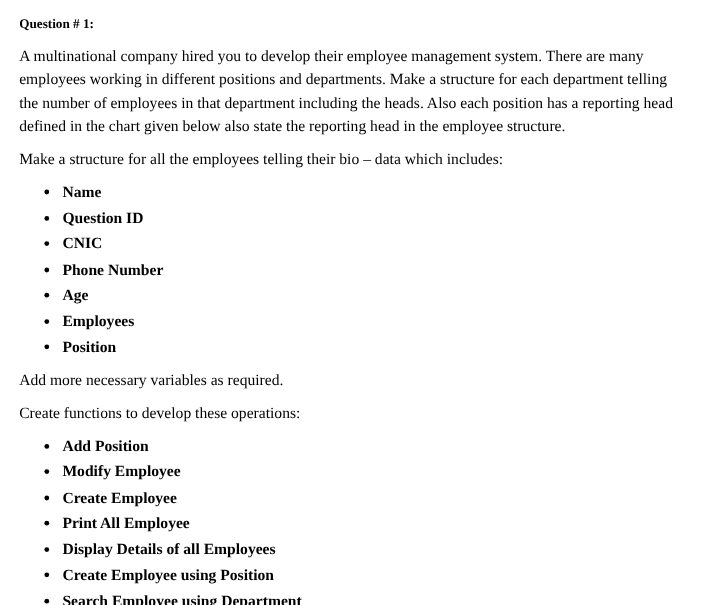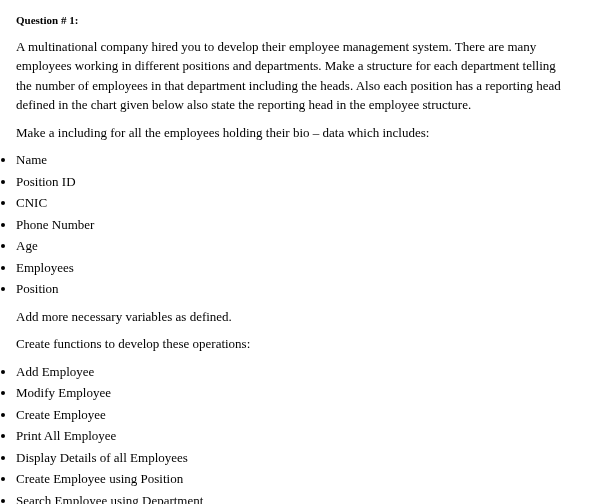--- a/index.html
+++ b/index.html
@@ -28,51 +28,53 @@
     .paragraph {
       margin-bottom: 8px;
       text-align: left;
     }
 
     .underline {
     }
 
     .bullet-list {
       list-style: disc;
+      margin-left: 36px;
       margin-bottom: 8px;
+      font-weight: bold;
     }
 
     .bullet-list li {
       margin-bottom: 2px;
     }
   </style>
 </head>
 <body>
 
 <p class="question-heading">Question # 1:</p>
 
 <p class="paragraph"><span>A multinational company hired you to develop their employee management system. There are many employees working in different positions and departments. Make a structure for each department telling the number of employees in that department including the heads. </span><span class="underline">Also</span><span> each position has a reporting head defined in the chart given below also state the reporting head in the employee structure.</span></p>
 
-<p class="paragraph">Make a including for all the employees holding their bio – data which includes:</p>
+<p class="paragraph">Make a structure for all the employees telling their bio – data which includes:</p>
 
 <ul class="bullet-list">
 <li>Name</li>
-    <li>Position ID</li>
+    <li>Question ID</li>
     <li>CNIC</li>
     <li>Phone Number</li>
     <li>Age</li>
     <li>Employees</li>
     <li>Position</li>
   </ul>
 
-<p class="paragraph">Add more necessary variables as defined.</p>
+<p class="paragraph">Add more necessary variables as required.</p>
 
 <p class="paragraph">Create functions to develop these operations:</p>
 
 <ul class="bullet-list">
-<li>Add Employee</li>
+<li>Add Position</li>
     <li>Modify Employee</li>
     <li>Create Employee</li>
     <li>Print All Employee</li>
     <li>Display Details of all Employees</li>
     <li>Create Employee using Position</li>
     <li>Search Employee using Department</li>
   </ul>
 
 </body></html>

